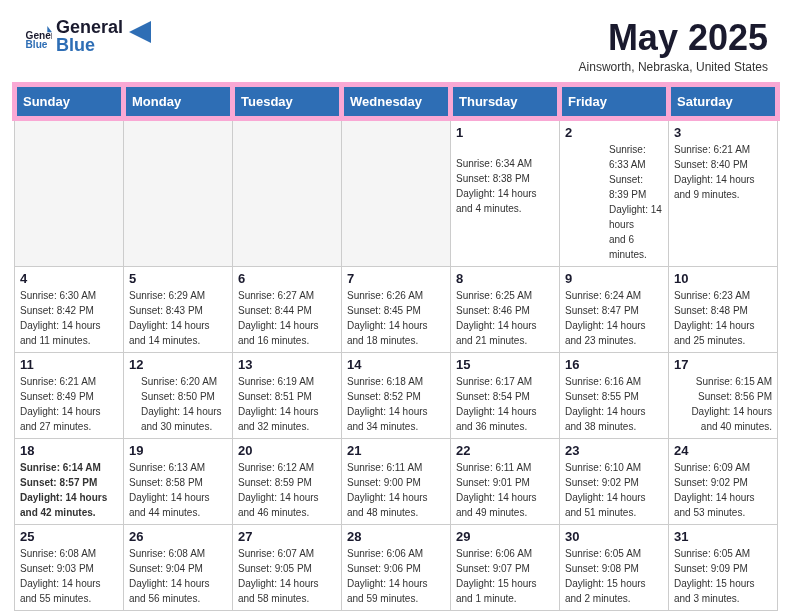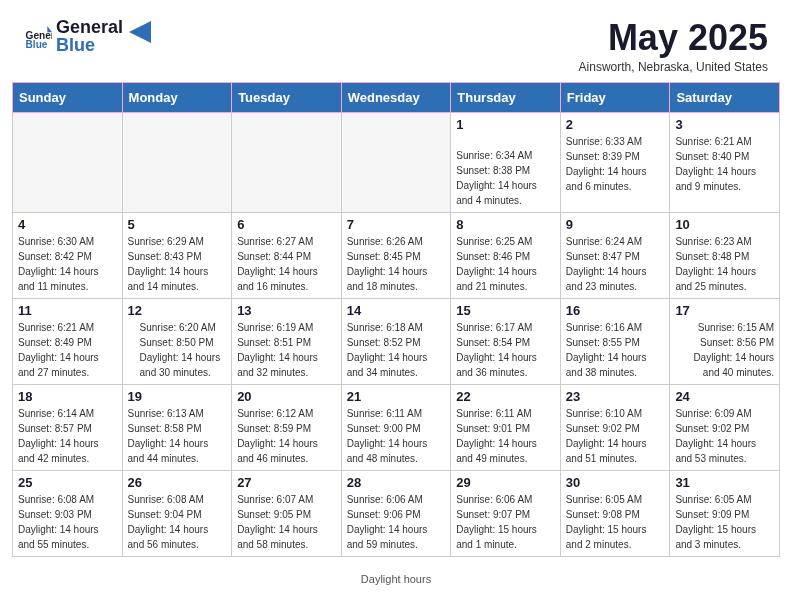--- a/index.html
+++ b/index.html
@@ -48,21 +48,21 @@
     .calendar-wrapper {
       padding: 0 12px 12px 12px;
     }
     .calendar th {
       background-color: #2e6eb5;
       color: #fff;
       font-size: 13px;
       font-weight: bold;
       padding: 7px 6px;
       text-align: left;
-      border: 1px solid #f9a8d4;
+      border: 5px solid #f9a8d4;
     }
     .calendar td {
       border: 1px solid #ccc;
       vertical-align: top;
       padding: 4px 5px;
       font-size: 10.5px;
       color: #222;
       height: 82px;
       background: #fff;
     }
@@ -132,21 +132,21 @@
           <td class="empty"></td>
           <td>
             <div class="day-number">1</div>
             <div class="day-info" style="white-space: pre-line; margin-top: 16px;">Sunrise: 6:34 AM
 Sunset: 8:38 PM
 Daylight: 14 hours
 and 4 minutes.</div>
           </td>
           <td>
             <div class="day-number">2</div>
-            <div class="day-info" style="white-space: pre-line;">Sunrise: 6:33 AM
+            <div class="day-info" style="white-space: pre-line; margin-left: 44px;">Sunrise: 6:33 AM
 Sunset: 8:39 PM
 Daylight: 14 hours
 and 6 minutes.</div>
           </td>
           <td>
             <div class="day-number">3</div>
             <div class="day-info" style="white-space: pre-line;">Sunrise: 6:21 AM
 Sunset: 8:40 PM
 Daylight: 14 hours
 and 9 minutes.</div>
@@ -250,21 +250,21 @@
             <div class="day-number">17</div>
             <div class="day-info" style="white-space: pre-line; text-align: right;">Sunrise: 6:15 AM
 Sunset: 8:56 PM
 Daylight: 14 hours
 and 40 minutes.</div>
           </td>
         </tr>
         <tr>
           <td>
             <div class="day-number">18</div>
-            <div class="day-info" style="white-space: pre-line;">Sunrise: 6:14 AM
+            <div class="day-info" style="white-space: pre-line; font-weight: bold;">Sunrise: 6:14 AM
 Sunset: 8:57 PM
 Daylight: 14 hours
 and 42 minutes.</div>
           </td>
           <td>
             <div class="day-number">19</div>
             <div class="day-info" style="white-space: pre-line;">Sunrise: 6:13 AM
 Sunset: 8:58 PM
 Daylight: 14 hours
 and 44 minutes.</div>

